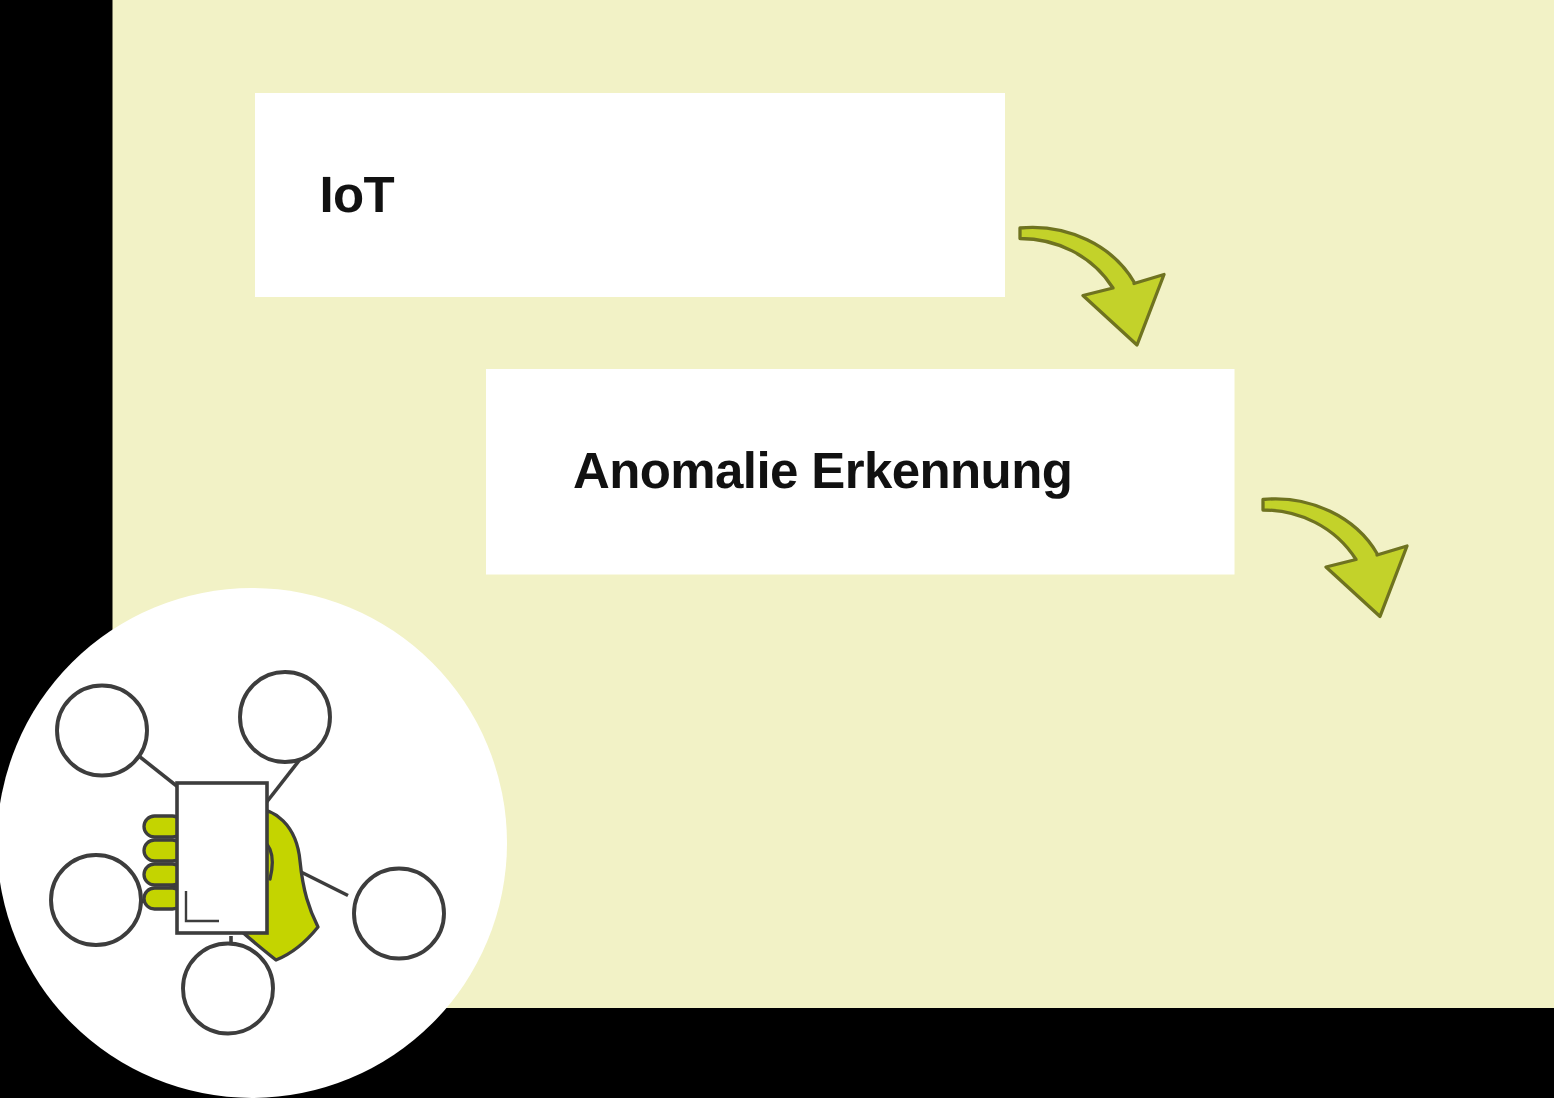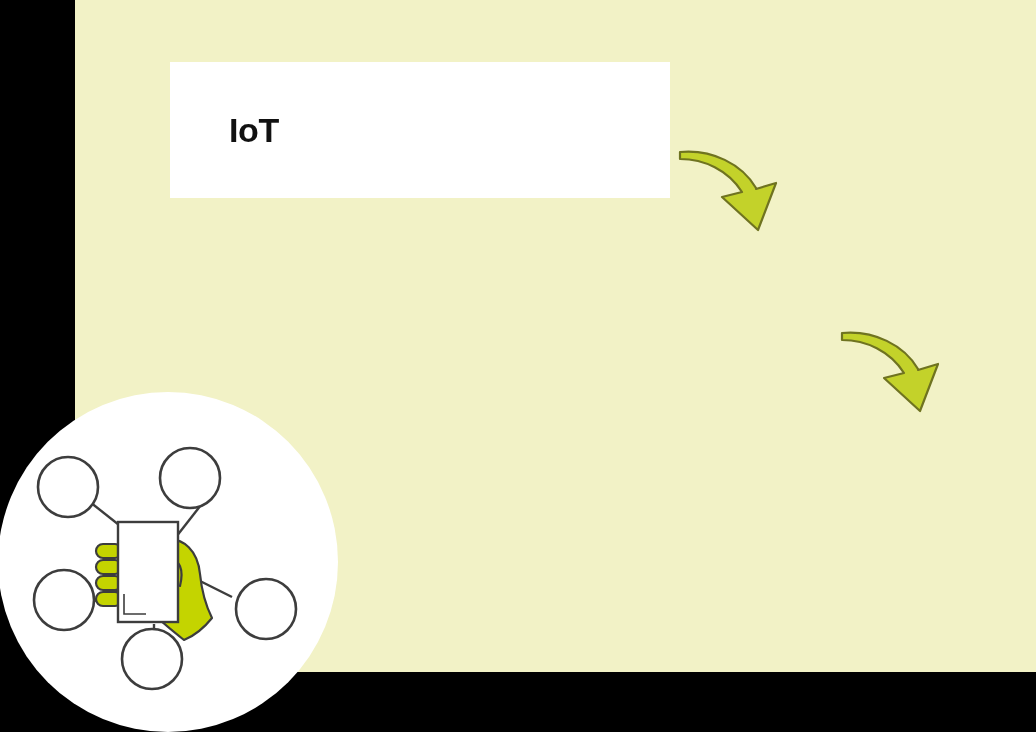--- a/index.html
+++ b/index.html
@@ -37,21 +37,21 @@
     color: #111111;
     letter-spacing: -0.4px;
     white-space: pre-line;
   }
   #box-iot {
     left: 170px;
     top: 62px;
     width: 500px;
     height: 136px;
     background: #ffffff;
-    padding-left: 59px;
+    padding-left: 43px;
   }
   #box-iot .flow-label { font-size: 34px; }
   #box-anomaly {
     left: 324px;
     top: 246px;
     width: 499px;
     height: 137px;
     background: #ffffff;
     padding-left: 58px;
   }
@@ -98,20 +98,23 @@
                L 80 57
                L 100 51
                L 82 98
                L 46 65
                L 66 60
                C 52 38, 28 27, 4 27
                Z" fill="#c3d22a" stroke="#6f7320" stroke-width="2.2" stroke-linejoin="round"></path>
     </svg>
   </div>
 
+  <div class="flow-box" id="box-anomaly">
+    <span class="flow-label">Anomalie Erkennung</span>
+  </div>
 
   <div class="arrow" id="arrow-two">
     <svg width="118" height="104" viewBox="0 0 118 104" xmlns="http://www.w3.org/2000/svg">
       <path d="M4 20
                C 36 17, 66 32, 80 56
                L 80 57
                L 100 51
                L 82 98
                L 46 65
                L 66 60

